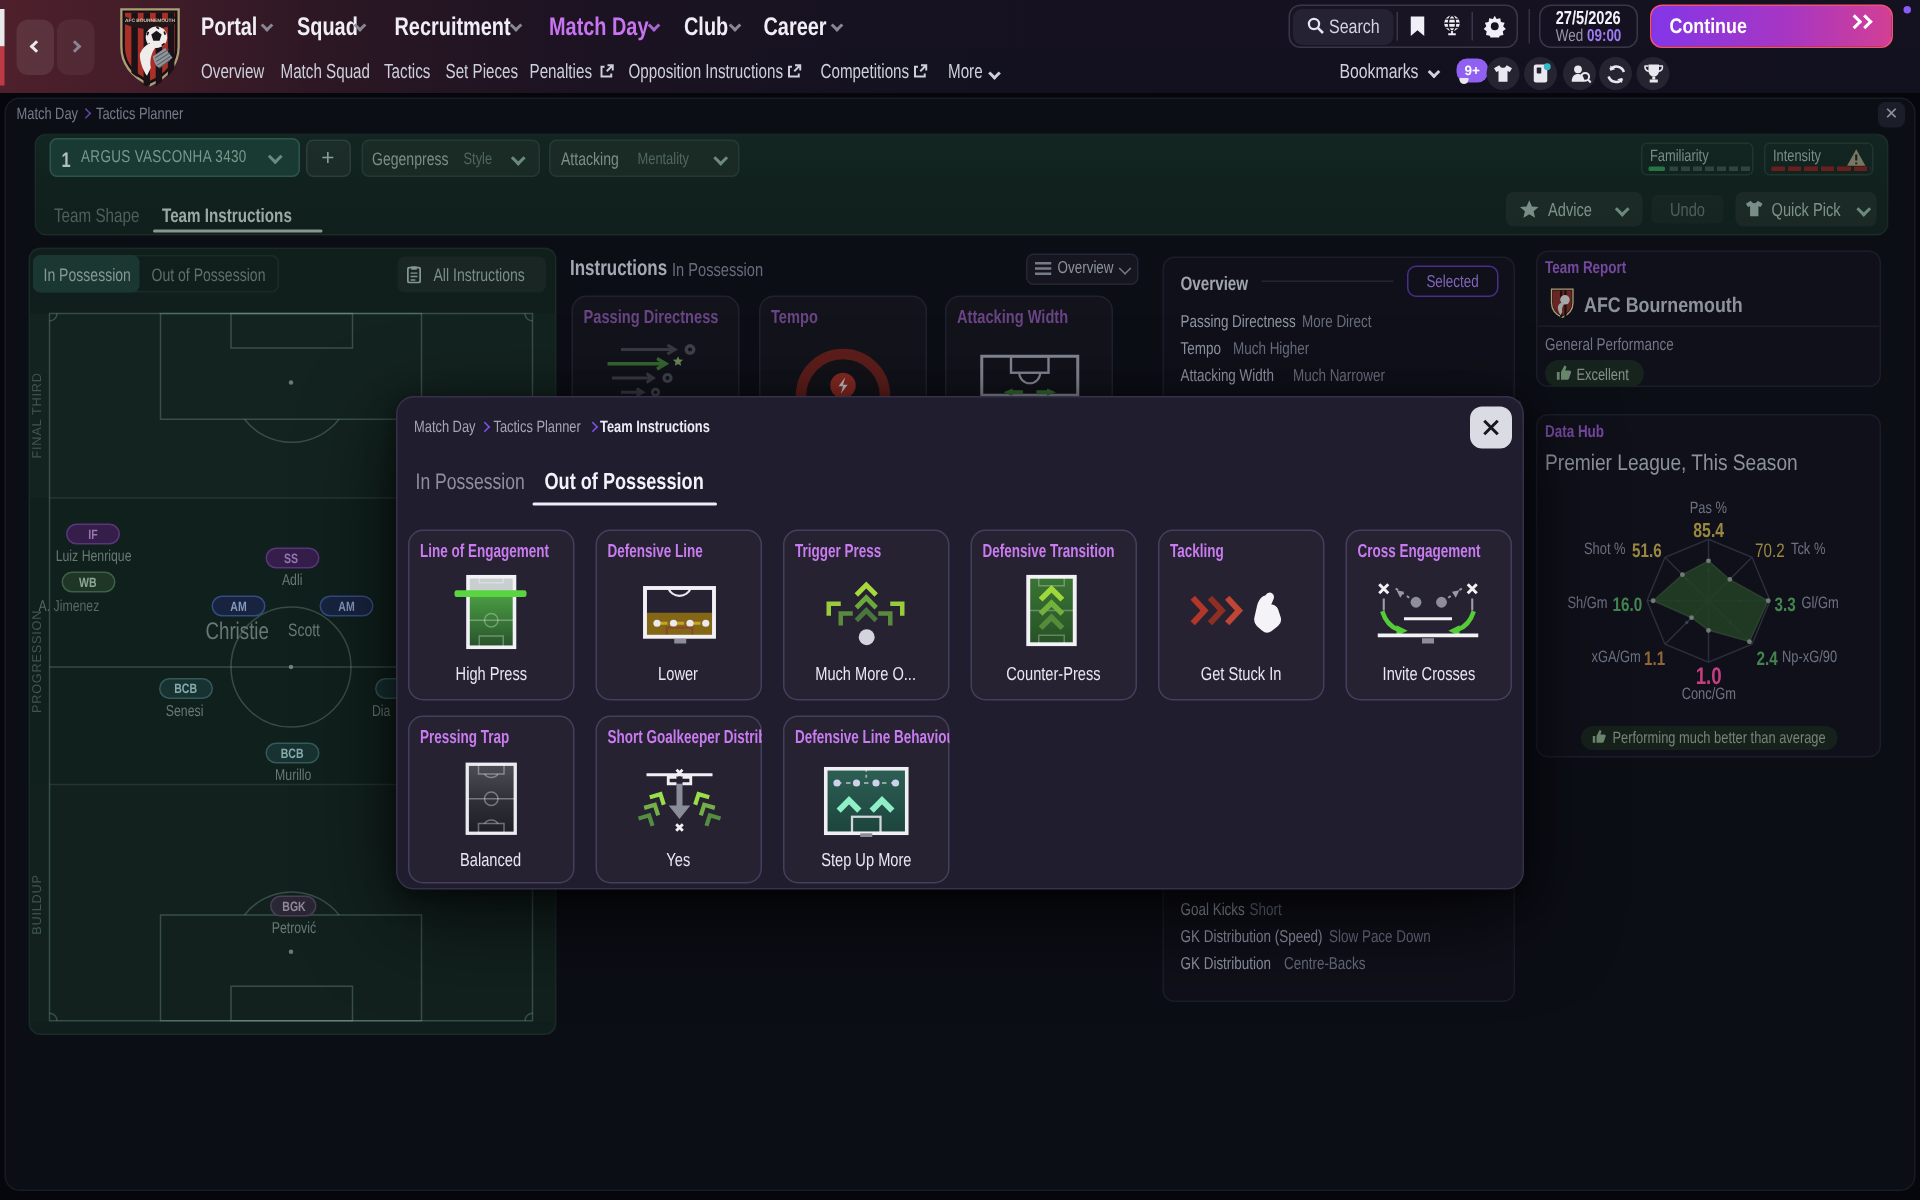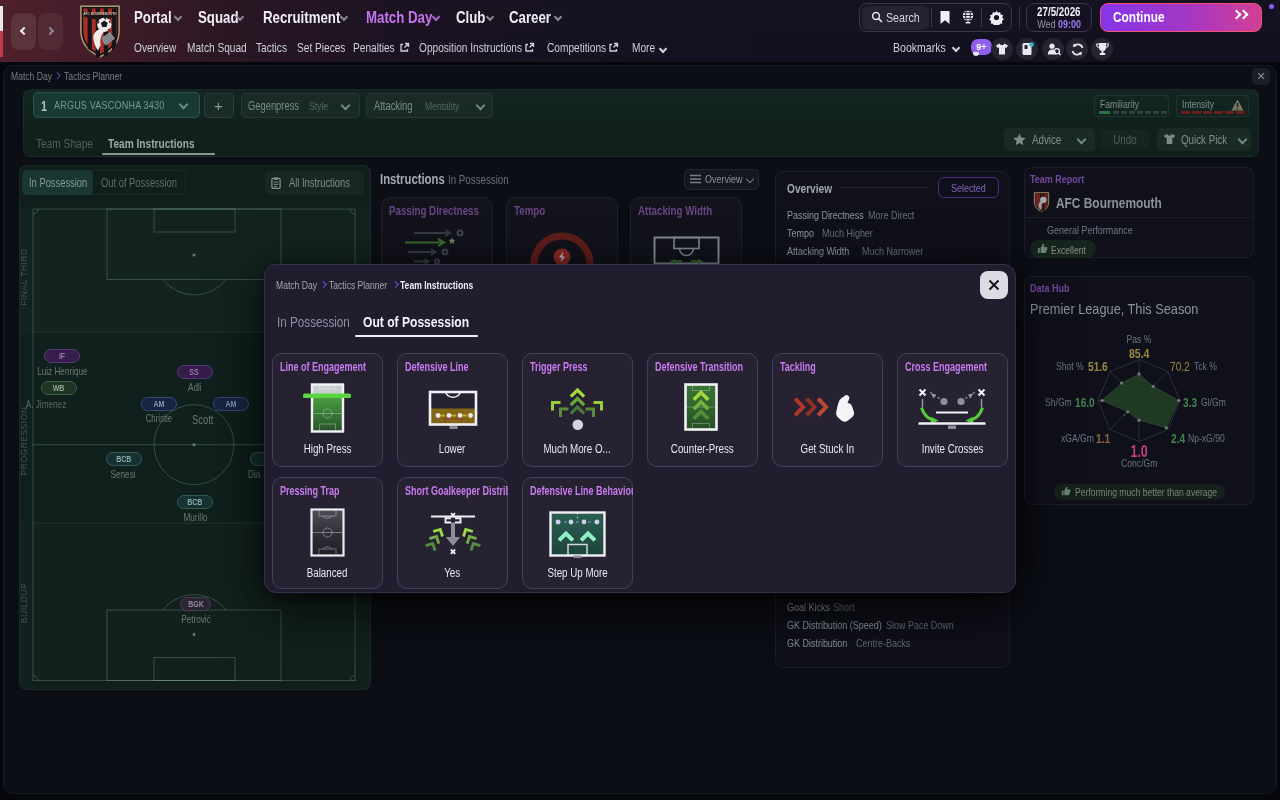--- a/index.html
+++ b/index.html
@@ -289,21 +289,21 @@
     </g>
   </svg>
 
   <div class="abs" style="left:44px;top:348.5px;width:36px;height:14px;background:#3f2356;border:1px solid #6b3f96;border-radius:7px;font-size:9px;font-weight:bold;color:#b48cd8;text-align:center;line-height:13px;"><span class="txc">IF</span></div>
   <div class="abs" style="left:20px;top:365px;width:84px;font-size:10.5px;color:#7b908a;text-align:center;"><span class="txc">Luiz Henrique</span></div>
   <div class="abs" style="left:176.5px;top:364.5px;width:36px;height:14px;background:#3f2356;border:1px solid #6b3f96;border-radius:7px;font-size:9px;font-weight:bold;color:#b48cd8;text-align:center;line-height:13px;"><span class="txc">SS</span></div>
   <div class="abs" style="left:152.5px;top:381px;width:84px;font-size:10.5px;color:#7b908a;text-align:center;"><span class="txc">Adli</span></div>
   <div class="abs" style="left:40.5px;top:381px;width:36px;height:14px;background:#24402e;border:1px solid #477052;border-radius:7px;font-size:9px;font-weight:bold;color:#a7c6ae;text-align:center;line-height:13px;"><span class="txc">WB</span></div>
   <div class="abs" style="left:4px;top:397.5px;width:84px;font-size:10.5px;color:#677d77;text-align:center;"><span class="txc">A. Jimenez</span></div>
   <div class="abs" style="left:140.5px;top:397px;width:36px;height:14px;background:#1c2a4a;border:1px solid #3c5a9a;border-radius:7px;font-size:9px;font-weight:bold;color:#9db4e4;text-align:center;line-height:13px;"><span class="txc">AM</span></div>
-  <div class="abs" style="left:116.5px;top:412.5px;width:84px;font-size:10px;color:#7b908a;text-align:center;"><span class="txc">Christie</span></div>
+  <div class="abs" style="left:116.5px;top:412.5px;width:84px;font-size:16px;color:#7b908a;text-align:center;"><span class="txc">Christie</span></div>
   <div class="abs" style="left:212.5px;top:397px;width:36px;height:14px;background:#1c2a4a;border:1px solid #3c5a9a;border-radius:7px;font-size:9px;font-weight:bold;color:#9db4e4;text-align:center;line-height:13px;"><span class="txc">AM</span></div>
   <div class="abs" style="left:188.5px;top:412.5px;width:84px;font-size:12px;color:#7b908a;text-align:left;"><span class="txc">Scott</span></div>
   <div class="abs" style="left:105.5px;top:452px;width:36px;height:14px;background:#1c3a3a;border:1px solid #3c6a6a;border-radius:7px;font-size:9px;font-weight:bold;color:#9ccccc;text-align:center;line-height:13px;"><span class="txc">BCB</span></div>
   <div class="abs" style="left:81.5px;top:468px;width:84px;font-size:10.5px;color:#7b908a;text-align:center;"><span class="txc">Senesi</span></div>
   <div class="abs" style="left:250px;top:452px;width:22px;height:14px;background:#1c3a3a;border:1px solid #3c6a6a;border-radius:7px 0 0 7px;border-right:none;"></div>
   <div class="abs" style="left:248px;top:468px;font-size:10.5px;color:#7b908a;"><span class="tx">Dia</span></div>
   <div class="abs" style="left:177px;top:495px;width:36px;height:14px;background:#1c3a3a;border:1px solid #3c6a6a;border-radius:7px;font-size:9px;font-weight:bold;color:#9ccccc;text-align:center;line-height:13px;"><span class="txc">BCB</span></div>
   <div class="abs" style="left:153px;top:510.5px;width:84px;font-size:10.5px;color:#7b908a;text-align:center;"><span class="txc">Murillo</span></div>
   <div class="abs" style="left:180px;top:597px;width:31px;height:14px;background:#332d3d;border:1px solid #554b67;border-radius:7px;font-size:9px;font-weight:bold;color:#aaa1b8;text-align:center;line-height:13px;"><span class="txc">BGK</span></div>
   <div class="abs" style="left:153.5px;top:613px;width:84px;font-size:10.5px;color:#7b908a;text-align:center;"><span class="txc">Petrović</span></div>
@@ -395,21 +395,21 @@
   <div class="abs" style="left:1030px;top:173px;font-size:11.5px;font-weight:bold;color:#8a55bb;"><span class="tx">Team Report</span></div>
   <svg class="abs" style="left:1033px;top:192px;" width="17" height="20" viewBox="0 0 44 56">
     <path d="M2 2 h40 v26 c0 14 -9 22 -20 27 C11 50 2 42 2 28 Z" fill="#151015" stroke="#c9b98a" stroke-width="2.5"></path>
     <path d="M4.5 4.5 h35 v23.5 c0 12.5 -8 19.5 -17.5 24 C12.5 47.5 4.5 40.5 4.5 28 Z" fill="#7e2c28"></path>
     <path d="M18 4.5 h4 v50 l-2 1 -2 -1 Z M26 4.5 h4 v48.5 c-1.2 1 -2.6 2 -4 3 Z" fill="#1a1216"></path>
     <circle cx="27" cy="22" r="9" fill="#c8c6c8"></circle>
     <path d="M14 34 c2 -5 6 -8 9 -8 l3 3 c-4 5 -5 11 -4 16 l-3 6 c-3 -4 -6 -12 -5 -17 Z" fill="#c2c0c2"></path>
   </svg>
   <div class="abs" style="left:1056px;top:195px;font-size:14px;font-weight:bold;color:#a6acb8;"><span class="tx" style="transform:scaleX(.85);">AFC Bournemouth</span></div>
   <div class="abs" style="left:1025px;top:217px;width:228px;height:1px;background:#20222f;"></div>
-  <div class="abs" style="left:1030px;top:224px;font-size:11.5px;color:#858ba0;margin-left:17px;"><span class="tx">General Performance</span></div>
+  <div class="abs" style="left:1030px;top:224px;font-size:11.5px;color:#858ba0;"><span class="tx">General Performance</span></div>
   <div class="abs" style="left:1029.5px;top:239.5px;width:66px;height:18px;background:#1b2a23;border-radius:9px;"></div>
   <svg class="abs" style="left:1037px;top:243px;" width="11" height="11" viewBox="0 0 12 12">
         <path d="M1 5.5 h2 V11 H1 Z M4 11 V5.5 L6.5 .8 c1 0 1.6 .8 1.3 1.8 L7 4.3 h3.2 c.9 0 1.4 .8 1.1 1.6 l-1.5 4.2 c-.2 .6 -.7 .9 -1.3 .9 Z" fill="#7fa184"></path>
       </svg>
   <div class="abs" style="left:1051px;top:243.5px;font-size:11px;color:#9cab9d;"><span class="tx">Excellent</span></div>
 
   <div class="abs" style="left:1024px;top:276px;width:230px;height:229px;background:#11131d;border:1px solid #20222f;border-radius:8px;"></div>
   <div class="abs" style="left:1030px;top:282px;font-size:11.5px;font-weight:bold;color:#8a55bb;"><span class="tx">Data Hub</span></div>
   <div class="abs" style="left:1030px;top:300px;font-size:15px;font-weight:normal;color:#a6acb9;"><span class="tx" style="transform:scaleX(.85);">Premier League, This Season</span></div>
   <svg class="abs" style="left:1040px;top:330px;" width="200" height="141" viewBox="0 0 200 141">

